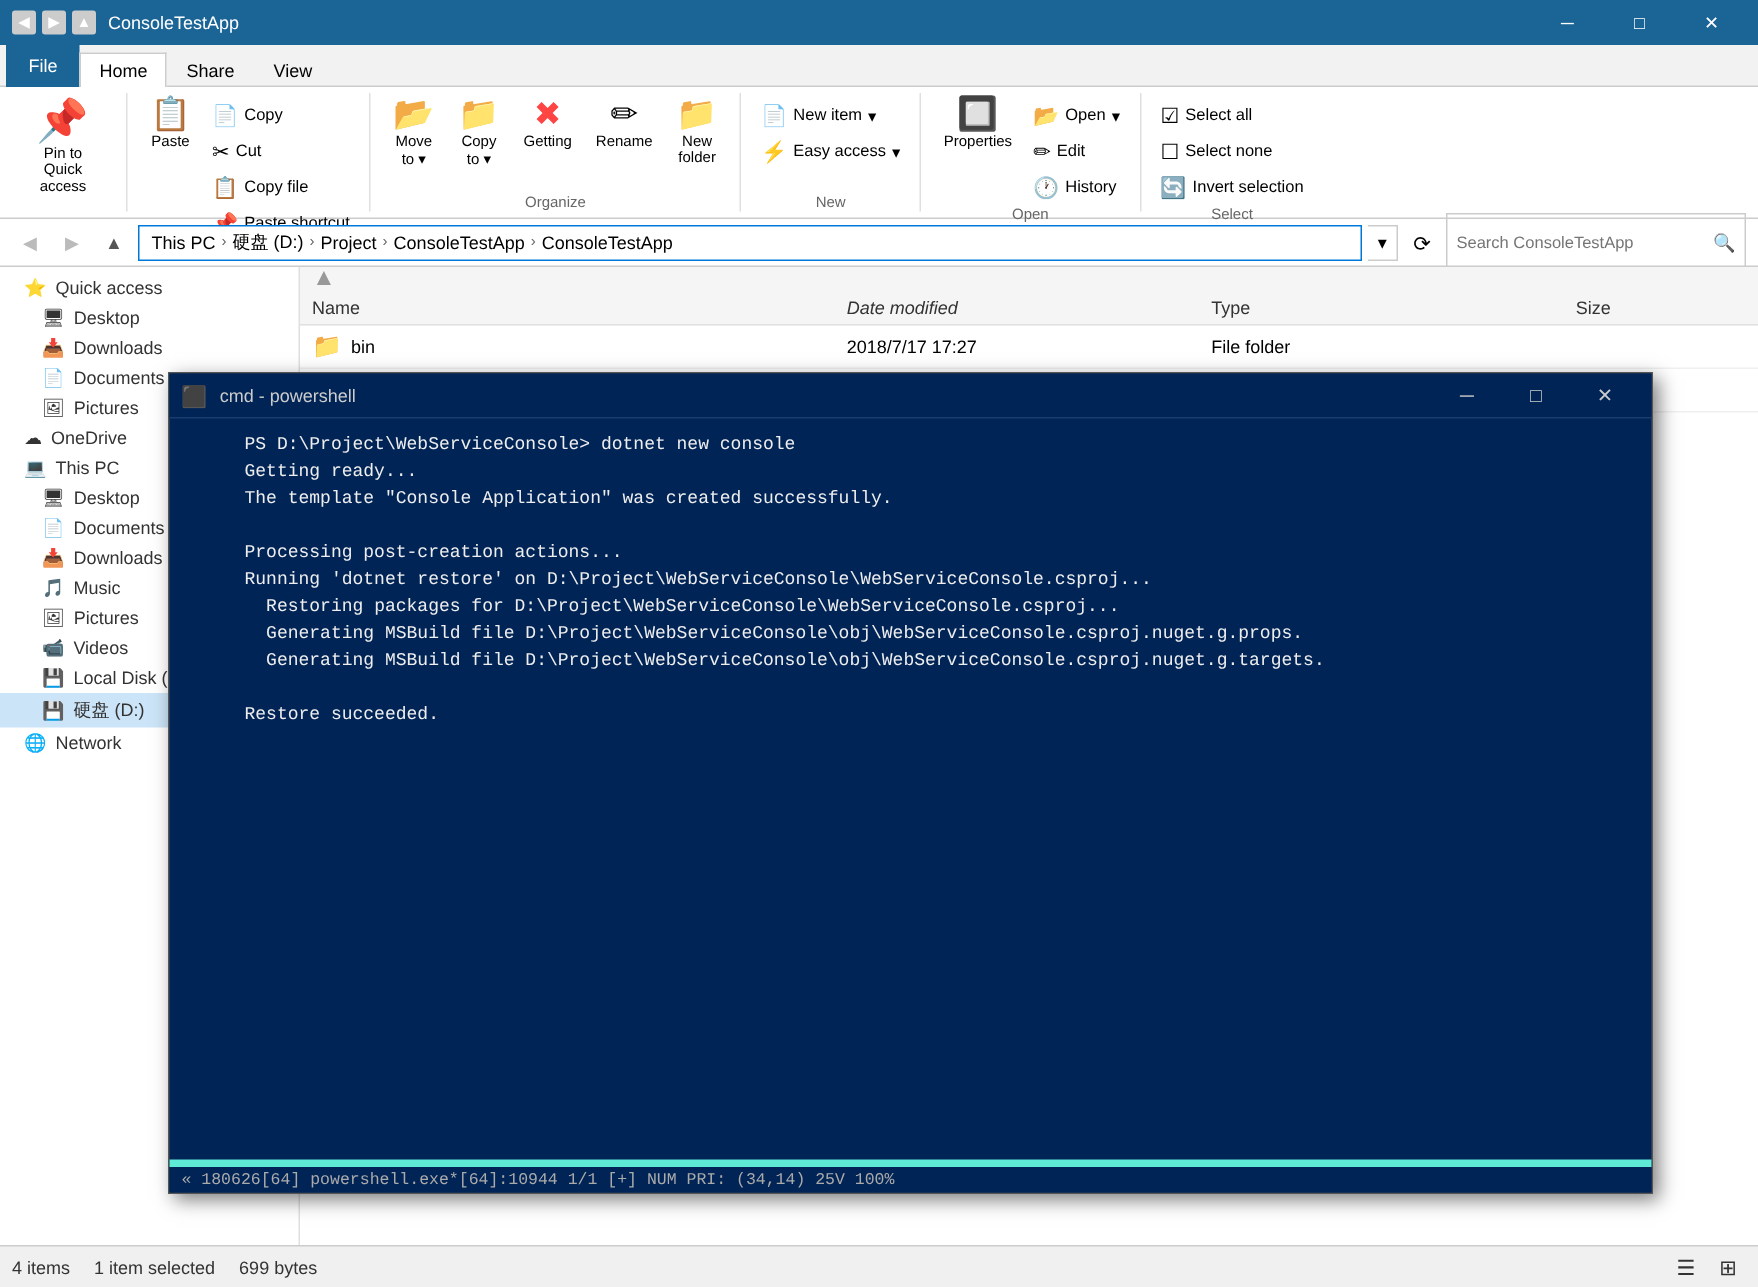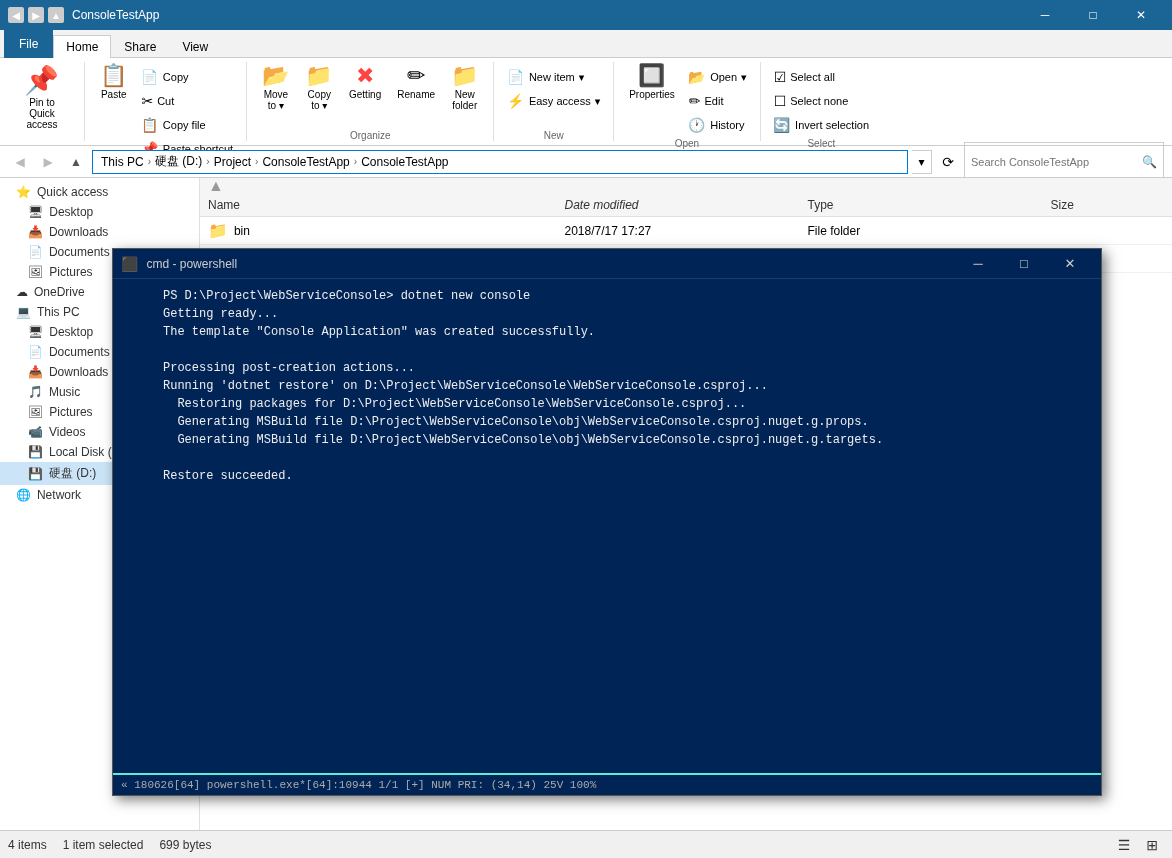--- a/index.html
+++ b/index.html
@@ -260,21 +260,21 @@
     .ps-line { white-space: pre-wrap; word-break: break-all; margin-left: 38px; }
     .ps-prompt { color: #eee; }
     .ps-status-bar {
       background: #012456;
       height: 22px;
       display: flex;
       align-items: center;
       padding: 0 8px;
       font-size: 11px;
       color: #aaa;
-      border-top: 2px solid #5eead4;
+      border-top: 5px solid #5eead4;
       font-family: 'Courier New', monospace;
       gap: 8px;
       flex-shrink: 0;
     }
 
     .red-x { color: #ff4444; }
     .yellow-folder { color: #f0c040; }
   </style>
 </head>
 <body>

